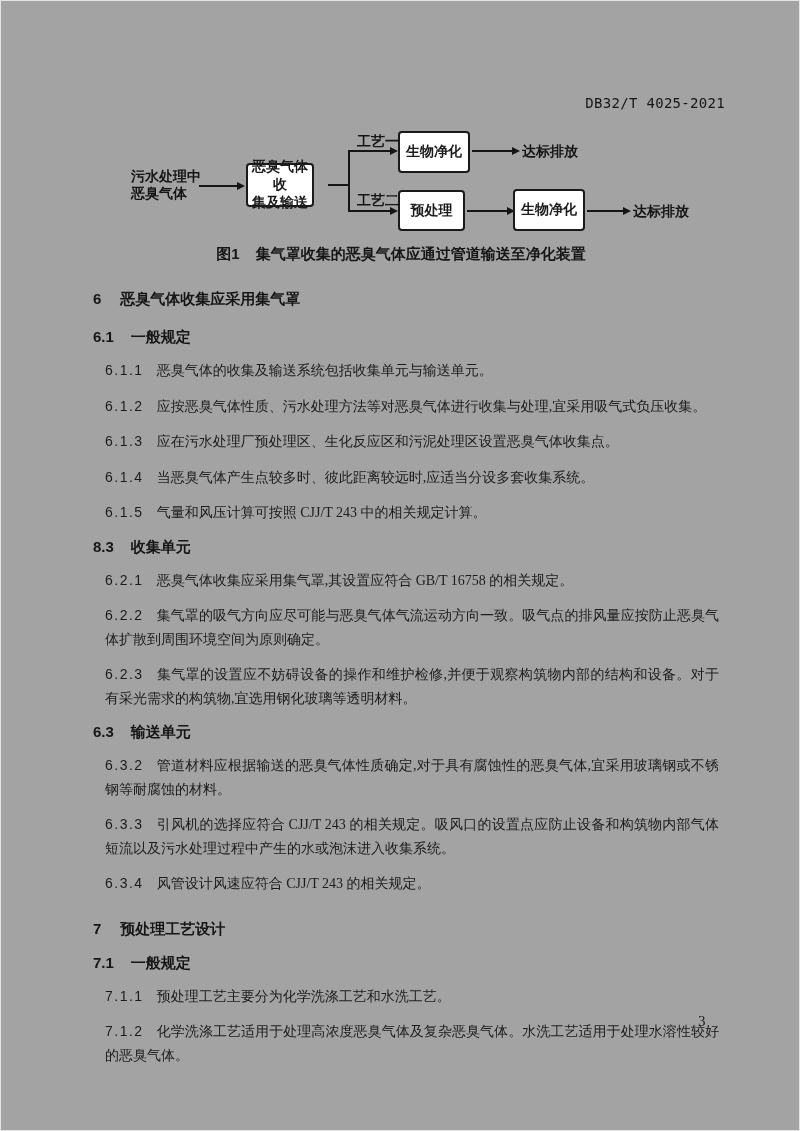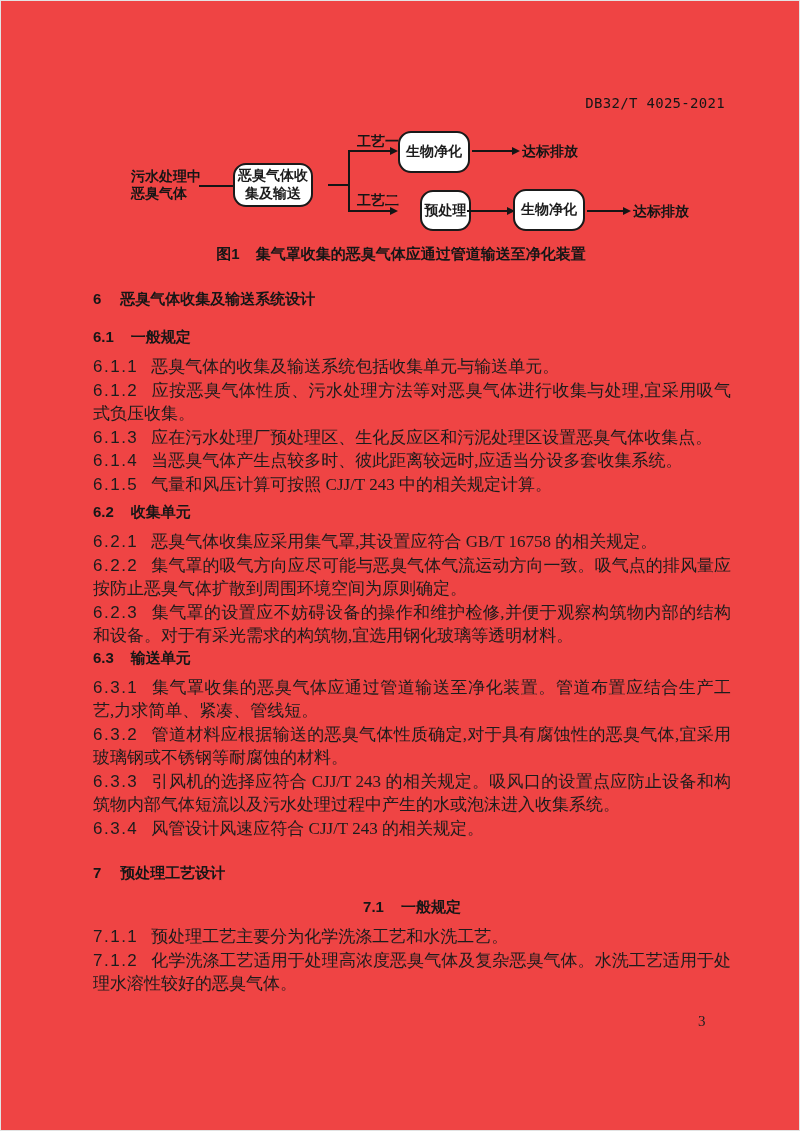--- a/index.html
+++ b/index.html
@@ -1,18 +1,18 @@
 <!DOCTYPE html>
 <html><head>
 <meta charset="utf-8">
 <style>
   html,body { margin:0; padding:0; background:#ffffff; }
   .page {
     position:relative; width:800px; height:1131px; margin:0 auto;
-    background:#ef4444; box-sizing:border-box; border:1px solid #e3e3e3;
+    background:#a3a3a3; box-sizing:border-box; border:1px solid #e3e3e3;
     font-family:"Liberation Serif","DejaVu Serif",serif; color:#1c1c1c;
     overflow:hidden;
   }
 
   
   .doc-header {
     position:absolute; top:94px; right:74px;
     font-family:"DejaVu Sans Mono",monospace; font-size:14px;
     letter-spacing:0.3px; color:#161616; white-space:nowrap;
   }
@@ -23,21 +23,21 @@
 
   
   .flowchart { position:absolute; left:0; top:0; width:800px; height:270px; }
   .fc-line { position:absolute; background:#151515; }
   .fc-head {
     position:absolute; width:0; height:0;
     border-top:4px solid transparent; border-bottom:4px solid transparent;
     border-left:8px solid #151515;
   }
   .fc-box {
-    position:absolute; border:2px solid #1a1a1a; border-radius:13px;
+    position:absolute; border:2px solid #1a1a1a; border-radius:4px;
     background:#fff; display:flex; align-items:center; justify-content:center;
     text-align:center; font-weight:bold; font-size:14px; line-height:18px;
     white-space:pre-line; box-sizing:border-box;
   }
   .fc-label {
     position:absolute; font-weight:bold; font-size:14px; line-height:17px;
     white-space:pre-line; color:#151515;
   }
   .fig-caption {
     position:absolute; top:244px; left:0; width:100%;
@@ -47,25 +47,25 @@
   .fig-caption .cap-label { margin-right:16px; }
 
   
   .content { position:absolute; left:92px; top:288px; width:638px; }
   .h1, .h2 {
     font-family:"Liberation Sans","DejaVu Sans",sans-serif;
     font-weight:bold; font-size:15px; line-height:20px; color:#161616;
   }
   .h1 .h-num { margin-right:19px; }
   .h2 .h-num { margin-right:17px; }
-  .mt18 { margin-top:18px; } .mt14 { margin-top:14px;text-align:center; }
+  .mt18 { margin-top:18px; } .mt14 { margin-top:14px; }
   .mt10 { margin-top:23px; } .mt6 { margin-top:6px; } .mt0 { margin-top:0; }
   .items { margin-top:8px; }
   .item {
-    margin:0; font-size:17px; line-height:23.5px;
+    margin:12px; font-size:14px; line-height:23.5px;
     text-align:justify; color:#1c1c1c;
   }
   .item .num {
     font-family:"Liberation Sans","DejaVu Sans",sans-serif;
     letter-spacing:1.5px; margin-right:13px; white-space:nowrap;
   }
 </style>
 </head>
 <body>
 
@@ -74,81 +74,80 @@
   <div class="doc-header">DB32/T 4025-2021</div>
 
   <div class="flowchart">
 
     <div class="fc-label" style="left: 130px; top: 167px; white-space: pre-line;">污水处理中
 恶臭气体</div>
 
     <div class="fc-line" style="left:198px; top:184px; width:38px; height:2px;"></div>
     <div class="fc-head" style="left:236px; top:181px;"></div>
 
-    <div class="fc-box" style="left: 232px; top: 162px; width: 80px; height: 44px; white-space: pre-line;">恶臭气体收
+    <div class="fc-box" style="left: 245px; top: 162px; width: 68px; height: 44px; white-space: pre-line;">恶臭气体收
 集及输送</div>
 
     <div class="fc-line" style="left:327px; top:183px; width:22px; height:2px;"></div>
     <div class="fc-line" style="left:347px; top:149px; width:2px; height:62px;"></div>
 
     <div class="fc-label" style="left: 356px; top: 132px; white-space: pre-line;">工艺一</div>
     <div class="fc-line" style="left:349px; top:149px; width:40px; height:2px;"></div>
     <div class="fc-head" style="left:389px; top:146px;"></div>
     <div class="fc-box" style="left: 397px; top: 130px; width: 72px; height: 42px; white-space: pre-line;">生物净化</div>
     <div class="fc-line" style="left:471px; top:149px; width:40px; height:2px;"></div>
     <div class="fc-head" style="left:511px; top:146px;"></div>
     <div class="fc-label" style="left: 521px; top: 142px; white-space: pre-line;">达标排放</div>
 
     <div class="fc-label" style="left: 356px; top: 191px; white-space: pre-line;">工艺二</div>
     <div class="fc-line" style="left:349px; top:209px; width:40px; height:2px;"></div>
     <div class="fc-head" style="left:389px; top:206px;"></div>
-    <div class="fc-box" style="left: 419px; top: 189px; width: 51px; height: 41px; white-space: pre-line;">预处理</div>
+    <div class="fc-box" style="left: 397px; top: 189px; width: 67px; height: 41px; white-space: pre-line;">预处理</div>
     <div class="fc-line" style="left:466px; top:209px; width:40px; height:2px;"></div>
     <div class="fc-head" style="left:506px; top:206px;"></div>
     <div class="fc-box" style="left: 512px; top: 188px; width: 72px; height: 42px; white-space: pre-line;">生物净化</div>
     <div class="fc-line" style="left:586px; top:209px; width:36px; height:2px;"></div>
     <div class="fc-head" style="left:622px; top:206px;"></div>
     <div class="fc-label" style="left: 632px; top: 202px; white-space: pre-line;">达标排放</div>
 
     <div class="fig-caption">
       <span class="cap-label">图1</span><span>集气罩收集的恶臭气体应通过管道输送至净化装置</span>
     </div>
   </div>
 
   <div class="content">
 
     <div class="h1">
-      <span class="h-num">6</span><span>恶臭气体收集及输送系统设计</span>
+      <span class="h-num">6</span><span>恶臭气体收集应采用集气罩</span>
     </div>
 
     <div class="h2 mt18">
       <span class="h-num">6.1</span><span>一般规定</span>
     </div>
     <div class="items">
       <p class="item"><span class="num">6.1.1</span><span>恶臭气体的收集及输送系统包括收集单元与输送单元。</span></p>
       <p class="item"><span class="num">6.1.2</span><span>应按恶臭气体性质、污水处理方法等对恶臭气体进行收集与处理,宜采用吸气式负压收集。</span></p>
       <p class="item"><span class="num">6.1.3</span><span>应在污水处理厂预处理区、生化反应区和污泥处理区设置恶臭气体收集点。</span></p>
       <p class="item"><span class="num">6.1.4</span><span>当恶臭气体产生点较多时、彼此距离较远时,应适当分设多套收集系统。</span></p>
       <p class="item"><span class="num">6.1.5</span><span>气量和风压计算可按照 CJJ/T 243 中的相关规定计算。</span></p>
     </div>
 
     <div class="h2 mt6">
-      <span class="h-num">6.2</span><span>收集单元</span>
+      <span class="h-num">8.3</span><span>收集单元</span>
     </div>
     <div class="items">
       <p class="item"><span class="num">6.2.1</span><span>恶臭气体收集应采用集气罩,其设置应符合 GB/T 16758 的相关规定。</span></p>
       <p class="item"><span class="num">6.2.2</span><span>集气罩的吸气方向应尽可能与恶臭气体气流运动方向一致。吸气点的排风量应按防止恶臭气体扩散到周围环境空间为原则确定。</span></p>
       <p class="item"><span class="num">6.2.3</span><span>集气罩的设置应不妨碍设备的操作和维护检修,并便于观察构筑物内部的结构和设备。对于有采光需求的构筑物,宜选用钢化玻璃等透明材料。</span></p>
     </div>
 
     <div class="h2 mt0">
       <span class="h-num">6.3</span><span>输送单元</span>
     </div>
     <div class="items">
-      <p class="item"><span class="num">6.3.1</span><span>集气罩收集的恶臭气体应通过管道输送至净化装置。管道布置应结合生产工艺,力求简单、紧凑、管线短。</span></p>
       <p class="item"><span class="num">6.3.2</span><span>管道材料应根据输送的恶臭气体性质确定,对于具有腐蚀性的恶臭气体,宜采用玻璃钢或不锈钢等耐腐蚀的材料。</span></p>
       <p class="item"><span class="num">6.3.3</span><span>引风机的选择应符合 CJJ/T 243 的相关规定。吸风口的设置点应防止设备和构筑物内部气体短流以及污水处理过程中产生的水或泡沫进入收集系统。</span></p>
       <p class="item"><span class="num">6.3.4</span><span>风管设计风速应符合 CJJ/T 243 的相关规定。</span></p>
     </div>
 
     <div class="h1 mt10">
       <span class="h-num">7</span><span>预处理工艺设计</span>
     </div>
 
     <div class="h2 mt14">

